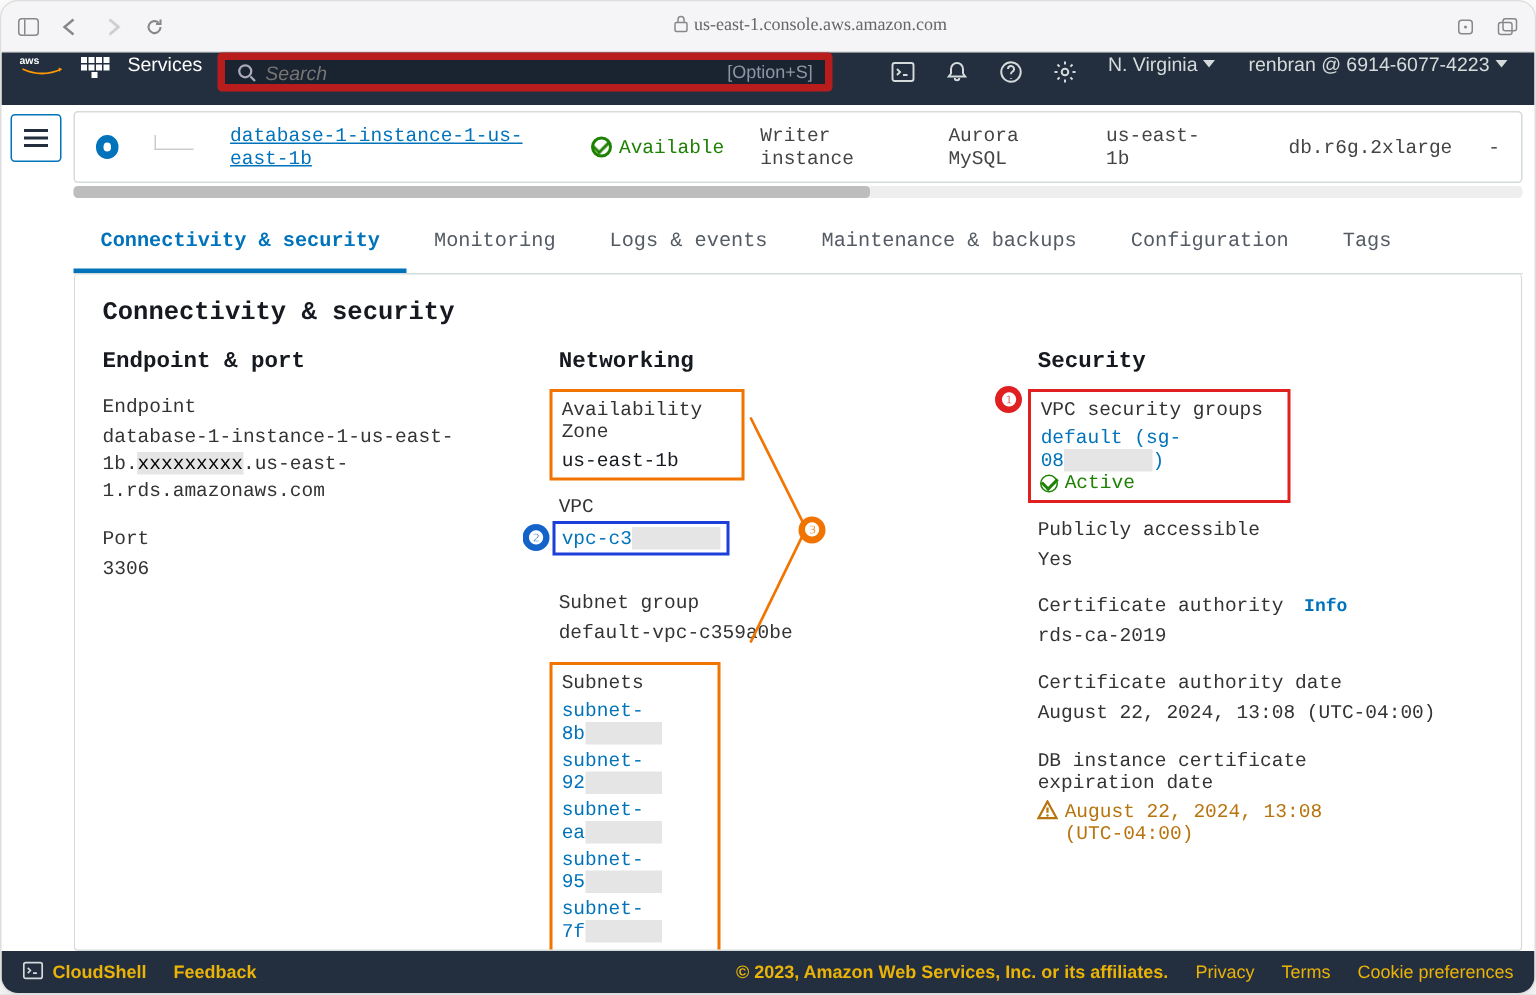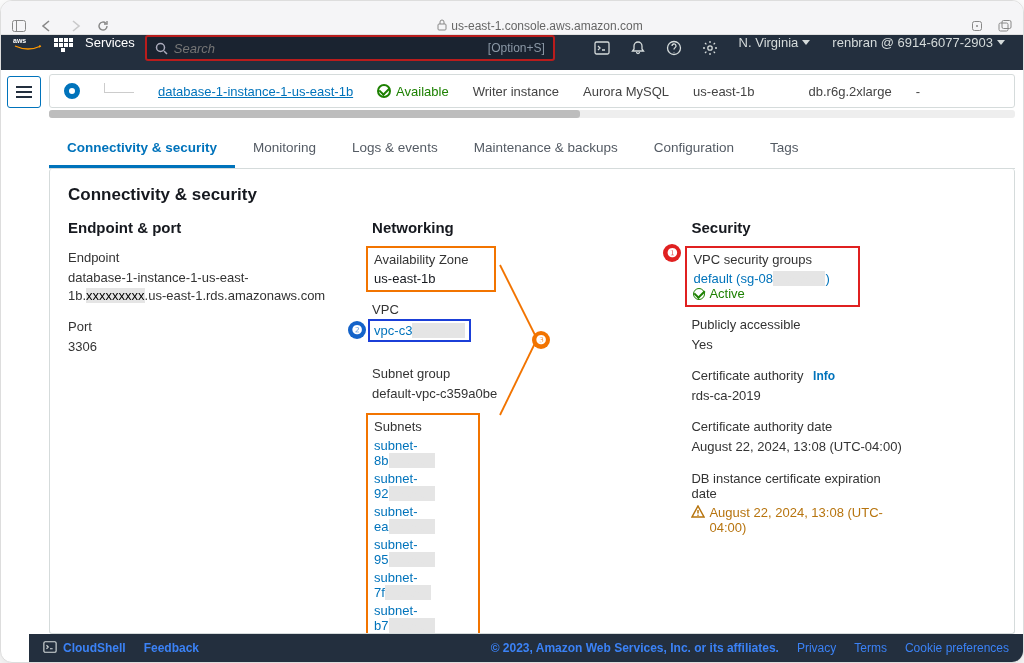--- a/index.html
+++ b/index.html
@@ -12,47 +12,47 @@
     display: flex; flex-direction: column; position: relative;
   }
   .window::before {
     content: ""; position: absolute; inset: 0; border-radius: 12px;
     pointer-events: none; box-shadow: 0 0 0 4px rgba(255,200,80,.0);
   }
   
   
   .browser-bar {
     height: 34px; background: #f5f5f7; border-bottom: 1px solid #e0e0e0;
-    display: flex; align-items: flex-end; padding: 0 10px; gap: 12px;
-    font-size: 12px; color: #666;
+    display: flex; align-items: center; padding: 0 10px; gap: 12px;
+    font-size: 12px; color: #666; font-family: Liberation Serif, serif;
   }
   .browser-bar .ico { width:16px; height:16px; display:flex; align-items:center; justify-content:center; color:#888; }
   .browser-bar .url { flex:1; text-align:center; color:#666; font-size:12px; }
   .lock { display:inline-block; margin-right:4px; vertical-align:middle; }
   
   
   .aws-nav {
     height: 35px; background: #232f3e; display:flex; align-items:flex-start;
     padding: 0 12px; color:#d5dbdb; font-size:13px; gap:10px;
   }
   .aws-logo svg { display:block; }
   .apps-ico { width:20px; height:20px; display:flex; flex-wrap:wrap; gap:1px; align-content:center; justify-content:center; }
   .apps-ico span { width:4px; height:4px; background:#fff; }
   .services-label { color:#fff; margin-left:2px; }
-  .search-wrap { flex: 0 0 410px; display:flex; align-items:center; background:#1a2330; border:2px solid #b91c1c; border-radius:3px; height:26px; padding:0 8px; gap:6px; }
+  .search-wrap { flex: 0 0 410px; display:flex; align-items:center; background:#1a2330; border:5px solid #b91c1c; border-radius:3px; height:26px; padding:0 8px; gap:6px; }
   .search-wrap input { flex:1; background:transparent; border:0; outline:0; color:#aab; font-size:13px; font-style:italic; }
   .kbd { color:#8a97a5; font-size:12px; }
   .nav-gap { flex:1; }
   .nav-ico { width:26px; height:26px; display:flex; align-items:center; justify-content:center; color:#d5dbdb; }
   .region { color:#d5dbdb; display:flex; align-items:center; gap:4px; padding:0 6px; }
   .account { color:#d5dbdb; display:flex; align-items:center; gap:4px; padding:0 6px; }
   .caret-down { width:0; height:0; border-left:4px solid transparent; border-right:4px solid transparent; border-top:5px solid #d5dbdb; }
   
   
-  .content-row { display:flex; flex:1; min-height:0; }
+  .content-row { display:flex; flex:1; min-height:0;font-family:Liberation Mono, monospace; }
   .menu-toggle {
     width:34px; border:1px solid #0073bb; border-radius:3px; margin:6px 0 0 6px;
     height:32px; display:flex; flex-direction:column; align-items:center; justify-content:center; gap:3px;
   }
   .menu-toggle span { width:16px; height:2px; background:#232f3e; }
   
   .main-col { flex:1; display:flex; flex-direction:column; min-width:0; margin: 4px 8px 0 8px; }
   
   .instance-row {
     background:#fff; border:1px solid #d5dbdb; border-radius:3px;
@@ -107,22 +107,22 @@
   .c-red { background:#e02020; }
   .c-blue { background:#1463c9; }
   .c-orange { background:#f27400; }
   .annot-orange { border:2px solid #f27400; padding:4px 6px; margin:-4px -6px 10px -6px; }
   .annot-blue { border:2px solid #1b3fd8; padding:2px 4px; margin:-2px -4px 10px -4px; display:inline-block; position:relative; }
   .connector-wrap { position:relative; }
   .connector-svg { position:absolute; pointer-events:none; }
   
   
   .footer {
-    height:28px; background:#232f3e; color:#3b82f6; display:flex; align-items:center;
-    padding:0 14px; font-size:12px; gap:18px;margin-left:28px;
+    height:28px; background:#232f3e; color:#eab308; display:flex; align-items:center;
+    padding:0 14px; font-size:12px; gap:18px;
   }
   .footer .right { margin-left:auto; display:flex; gap:18px; }
   
   .subnet-list { margin-top:4px; }
   .subnet-list div { margin-bottom:3px; }
 </style>
 </head>
 <body>
 
 <div class="window">
@@ -222,21 +222,21 @@
       <svg width="16" height="16" viewBox="0 0 16 16">
           <circle cx="8" cy="8" r="2.2" fill="none" stroke="#d5dbdb" stroke-width="1.3"></circle>
           <path d="M8 1v2M8 13v2M1 8h2M13 8h2M3 3l1.4 1.4M11.6 11.6 13 13M3 13l1.4-1.4M11.6 4.4 13 3" stroke="#d5dbdb" stroke-width="1.3"></path>
         </svg>
     </div>
     <div class="region">
       <span>N. Virginia</span>
       <span class="caret-down"></span>
     </div>
     <div class="account">
-      <span>renbran @ 6914-6077-2903</span>
+      <span>renbran @ 6914-6077-4223</span>
       <span class="caret-down"></span>
     </div>
   </div>
 
   <div class="content-row">
     <div class="menu-toggle">
         <span></span>
         <span></span>
         <span></span>
       </div>

